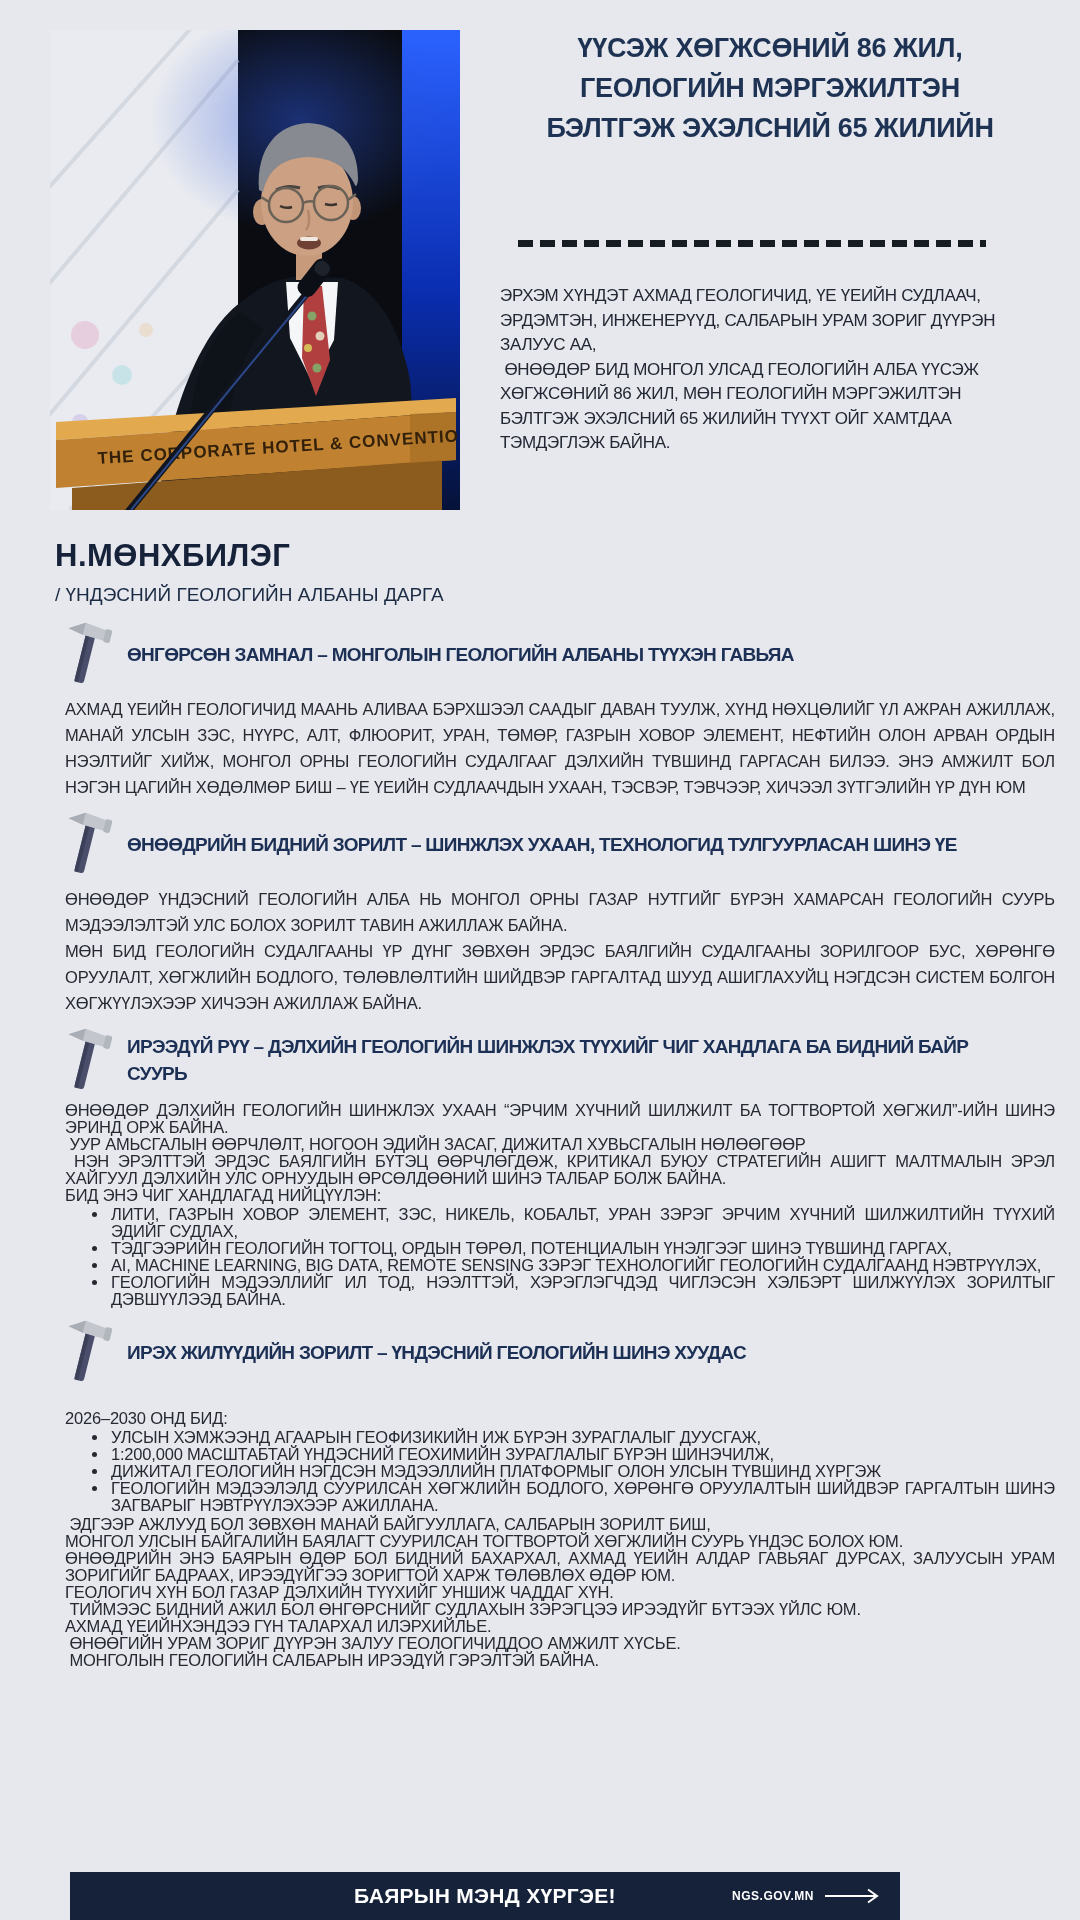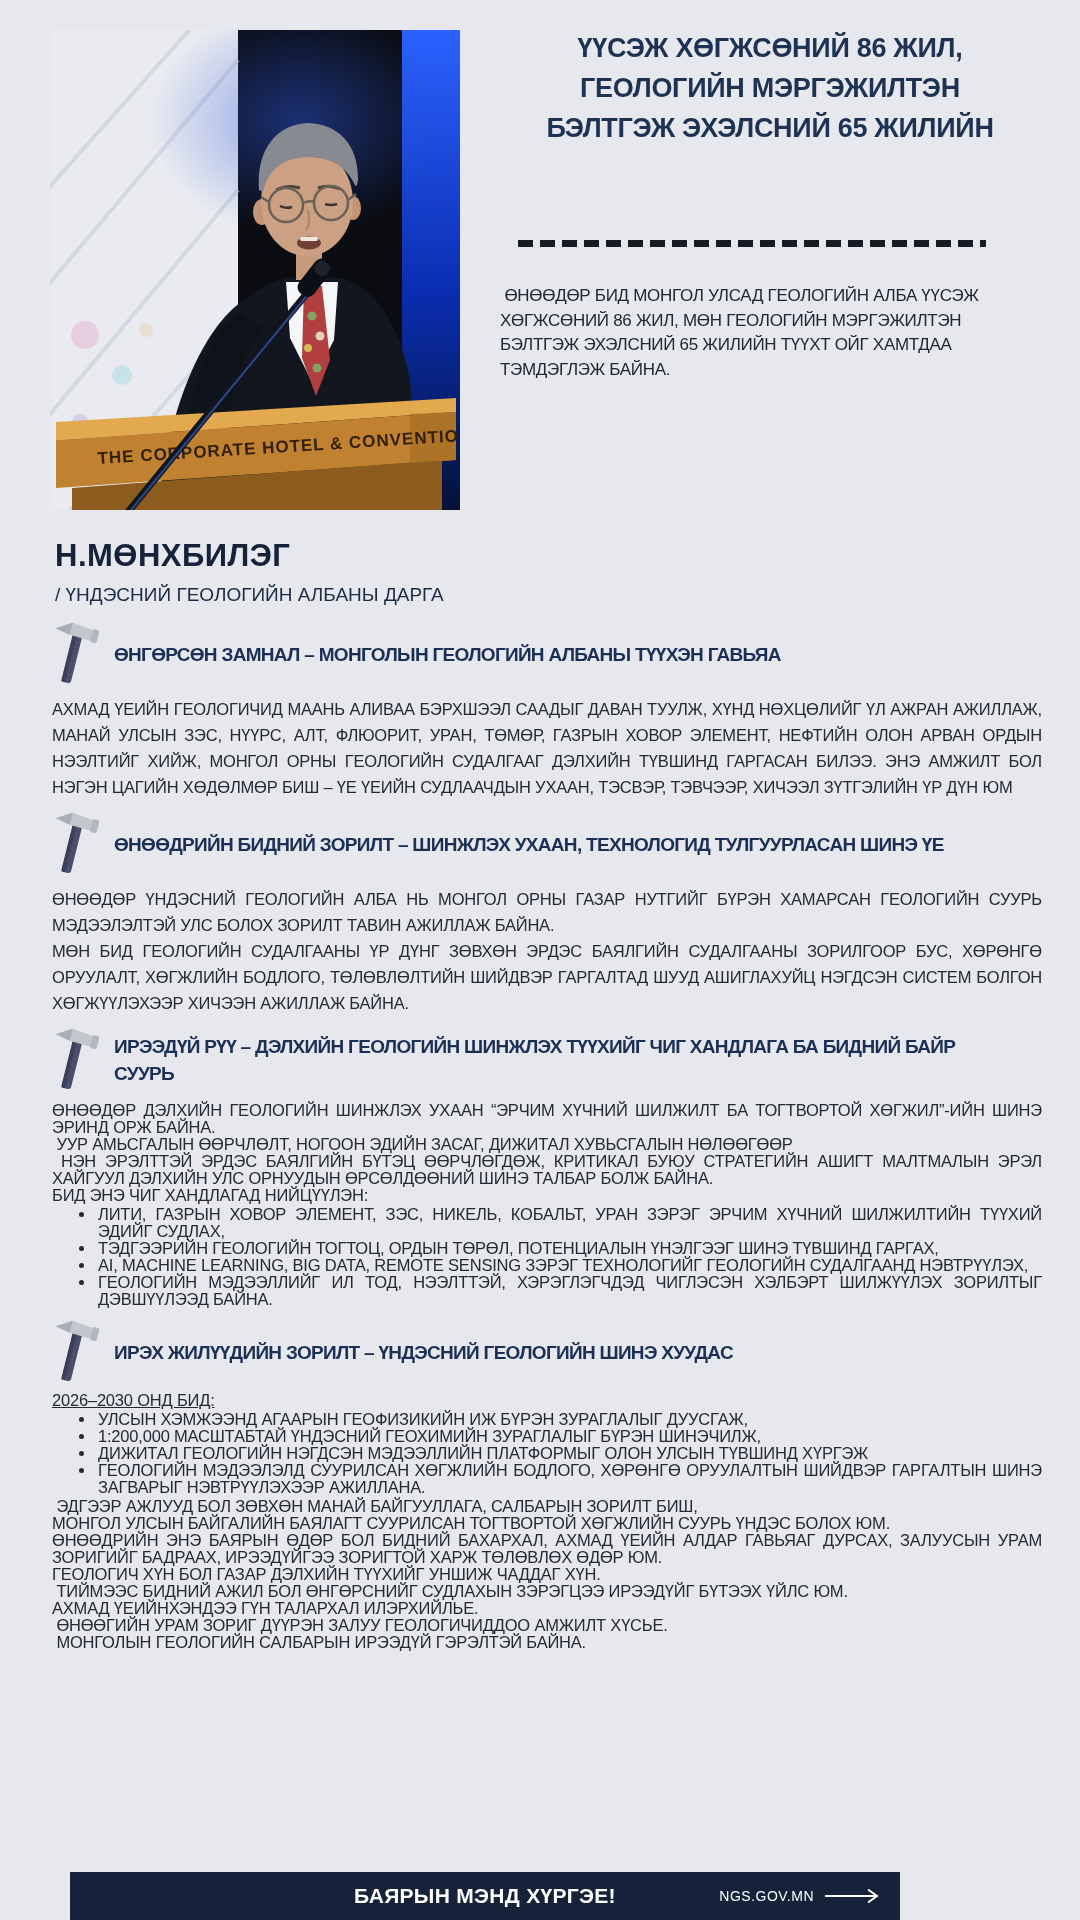--- a/index.html
+++ b/index.html
@@ -25,52 +25,52 @@
   .intro {
     position:absolute; left:500px; top:284px; width:508px;
     font-size:17px; line-height:24.5px; color:#222733; letter-spacing:-0.3px;
   }
   .intro div { white-space:pre-wrap; }
   
   .speaker { position:absolute; left:55px; top:538px; color:#16223a; }
   .speaker-name { font-size:31px; font-weight:bold; letter-spacing:0.5px; }
   .speaker-role { margin-top:10px; font-size:19px; color:#1c2b44; }
   
-  .sections { position:absolute; left:52px; top:618px; width:990px; }
+  .sections { position:absolute; left:65px; top:618px; width:990px; }
   .section + .section { margin-top:8px; }
   .sec-head { display:flex; align-items:center; gap:12px; min-height:72px; }
   .hammer { width:50px; height:72px; flex:0 0 auto; }
   .sec-title {
     font-size:19px; font-weight:bold; color:#1c2f55;
     line-height:27px; letter-spacing:-0.7px;
   }
   .sec-body {
     margin-top:6px; font-size:16.5px; line-height:26px;
     text-align:justify; letter-spacing:-0.2px;
   }
   .sec-body > div { white-space:pre-wrap; }
   .tight .sec-body, .tight .bullets, .tight .closing { line-height:17px; }
   ul.bullets { margin:2px 0 0 0; padding-left:44px; text-align:justify; font-size:16.5px; letter-spacing:-0.2px; }
   ul.bullets li { padding-left:2px; }
-  .lead-line { margin-top:4px;text-decoration:underline; }
+  .lead-line { margin-top:22px; }
   .closing { margin-top:2px; font-size:16.5px; text-align:justify; letter-spacing:-0.2px; }
   .closing > div { white-space:pre-wrap; }
   
   .footer {
     position:absolute; left:70px; top:1872px; width:830px; height:48px;
     background:#15223a; color:#ffffff;
   }
   .footer-msg {
     position:absolute; inset:0; display:flex; align-items:center; justify-content:center;
     font-weight:bold; font-size:21px; letter-spacing:0.3px;
   }
   .footer-link {
     position:absolute; right:20px; top:0; bottom:0;
     display:flex; align-items:center; gap:10px;
-    font-weight:normal; font-size:14px; letter-spacing:0.5px; cursor:pointer;
+    font-weight:bold; font-size:12px; letter-spacing:0.5px; cursor:pointer;
   }
 </style>
 </head>
 <body>
 
 <div class="page">
 
   <div class="photo">
     <svg viewBox="0 0 410 480" preserveAspectRatio="none">
       <defs>
@@ -150,20 +150,21 @@
 
   <div class="title-block">
       <div>ҮҮСЭЖ ХӨГЖСӨНИЙ 86 ЖИЛ,</div>
       <div>ГЕОЛОГИЙН МЭРГЭЖИЛТЭН</div>
       <div>БЭЛТГЭЖ ЭХЭЛСНИЙ 65 ЖИЛИЙН</div>
     </div>
 
   <div class="divider"></div>
 
   <div class="intro">
+      <div>ЭРХЭМ ХҮНДЭТ АХМАД ГЕОЛОГИЧИД, ҮЕ ҮЕИЙН СУДЛААЧ, ЭРДЭМТЭН, ИНЖЕНЕРҮҮД, САЛБАРЫН УРАМ ЗОРИГ ДҮҮРЭН ЗАЛУУС АА,</div>
       <div> ӨНӨӨДӨР БИД МОНГОЛ УЛСАД ГЕОЛОГИЙН АЛБА ҮҮСЭЖ ХӨГЖСӨНИЙ 86 ЖИЛ, МӨН ГЕОЛОГИЙН МЭРГЭЖИЛТЭН БЭЛТГЭЖ ЭХЭЛСНИЙ 65 ЖИЛИЙН ТҮҮХТ ОЙГ ХАМТДАА ТЭМДЭГЛЭЖ БАЙНА.</div>
     </div>
 
   <div class="speaker">
     <div class="speaker-name">Н.МӨНХБИЛЭГ</div>
     <div class="speaker-role">/ ҮНДЭСНИЙ ГЕОЛОГИЙН АЛБАНЫ ДАРГА</div>
   </div>
 
   <div class="sections">
 

